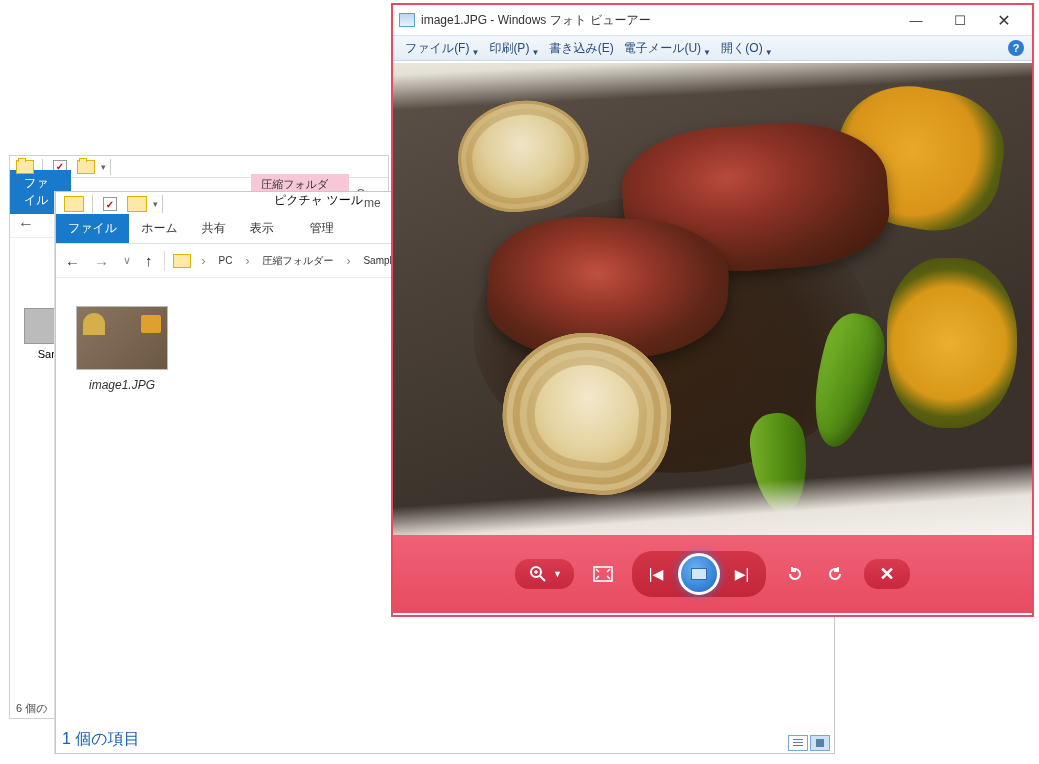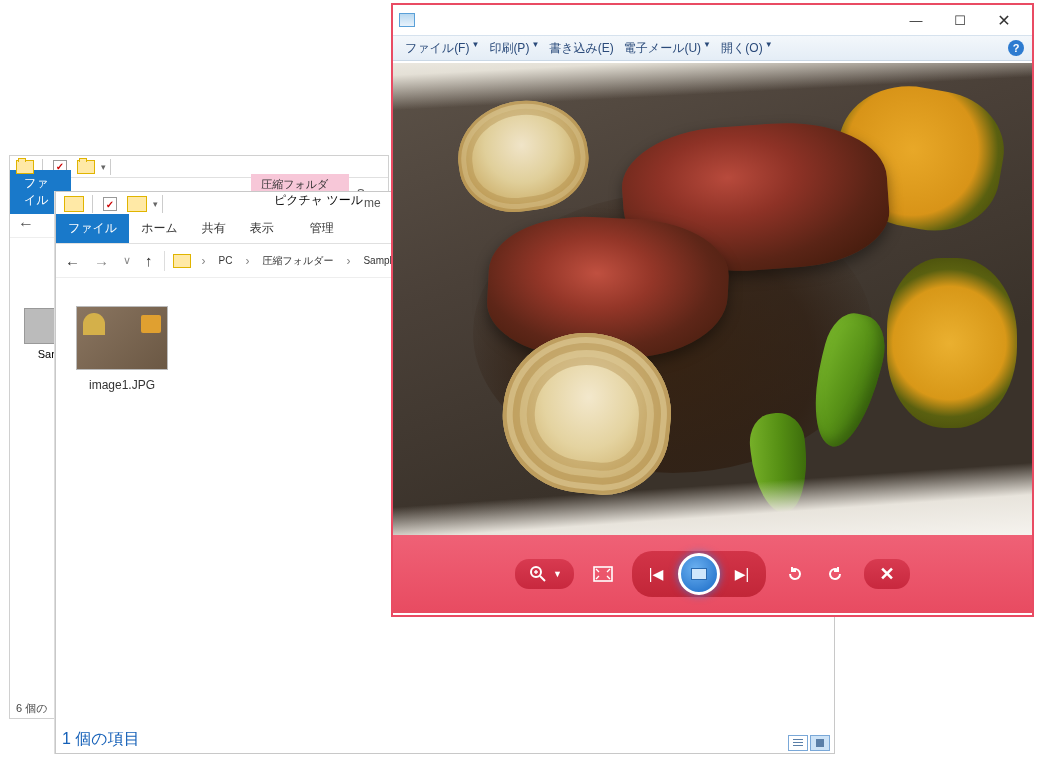--- a/index.html
+++ b/index.html
@@ -39,21 +39,21 @@
   .ef-ribbon { height:28px; display:flex; align-items:flex-end; border-bottom:1px solid #e0e0e0;}
   .ef-ribbon .tab{padding:6px 12px;font-size:12px;color:#333;}
   .ef-ribbon .tab.file{background:#1979ca;color:#fff;}
   .ef-nav{height:34px;display:flex;align-items:center;padding:0 6px;gap:8px;border-bottom:1px solid #eee;}
   .ef-nav .arrow{font-size:15px;color:#888;padding:3px;}
   .ef-nav .arrow.active{color:#333;}
   .ef-nav .folder-icn{width:18px;height:14px;background:#ffe9a6;border:1px solid #e0b400;}
   .ef-nav .crumb{font-size:10px;color:#333;padding:0 2px;}
   .ef-nav .sep{color:#888;padding:0 3px;}
   .ef-body { position:relative; height: calc(100% - 110px);}
-  .file-thumb{position:absolute;left:18px;top:28px;width:96px;text-align:center;}
+  .file-thumb{position:absolute;left:18px;top:28px;width:96px;text-align:center;font-style:italic;}
   .file-thumb .img-box{width:92px;height:64px;margin:0 auto;border:1px solid #bbb;background:linear-gradient(135deg,#8a7560 0%,#6b5844 100%);position:relative;overflow:hidden;}
   .file-thumb .img-box::before{content:"";position:absolute;left:6px;top:6px;width:22px;height:22px;background:#d4b04a;border-radius:50% 50% 0 0;}
   .file-thumb .img-box::after{content:"";position:absolute;right:6px;top:8px;width:20px;height:18px;background:#e0a030;border-radius:2px;}
   .file-thumb .lbl{font-size:12px;margin-top:8px;color:#333;}
   .ef-status{position:absolute;bottom:3px;left:6px;font-size:16px;color:#1560b8;}
   .ef-view-icons{position:absolute;bottom:2px;right:4px;display:flex;gap:2px;}
   .ef-view-icons .vicon{width:20px;height:16px;border:1px solid #7aa8d8;display:flex;align-items:center;justify-content:center;}
   .ef-view-icons .vicon.active{background:#cde3f7;}
   .ef-view-icons .lines{width:10px;height:8px;background:repeating-linear-gradient(#5a7fa8 0 1px,transparent 1px 3px);}
   .ef-view-icons .thumb{width:8px;height:8px;background:#5a7fa8;}
@@ -63,21 +63,21 @@
     position:absolute; left:391px; top:3px; width:643px; height:614px;
     border:2px solid #e94b63; background:#fff;
   }
   .pv-titlebar{height:30px;display:flex;align-items:center;padding:0 6px;background:#fff;}
   .pv-titlebar .app-icon{width:16px;height:14px;border:1px solid #5aa0d8;background:linear-gradient(#b8d8f0,#e8f2fb);margin-right:6px;}
   .pv-titlebar .title{font-size:12px;color:#333;}
   .pv-titlebar .win-btns{margin-left:auto;display:flex;}
   .pv-titlebar .wb{width:44px;height:28px;display:flex;align-items:center;justify-content:center;font-size:13px;color:#333;}
   .pv-titlebar .wb.close{font-size:16px;}
   .pv-menubar{height:26px;background:linear-gradient(#f3f7fb,#e4edf6);border-top:1px solid #d6e2ee;border-bottom:1px solid #cad8e6;display:flex;align-items:center;padding:0 8px;gap:2px;}
-  .pv-menubar .mitem{font-size:12px;color:#2a4a7a;padding:3px 4px;display:flex;align-items:flex-start;gap:2px;}
+  .pv-menubar .mitem{font-size:12px;color:#2a4a7a;padding:3px 4px;display:flex;align-items:flex-end;gap:2px;}
   .pv-menubar .dd{font-size:8px;color:#2a4a7a;}
   .pv-menubar .help{margin-left:auto;width:16px;height:16px;border-radius:50%;background:#2d7bd0;color:#fff;display:flex;align-items:center;justify-content:center;font-size:11px;font-weight:bold;}
   .pv-image-area{height:474px;background:linear-gradient(160deg,#5c5248 0%,#4a4038 35%,#3a322a 70%);position:relative;overflow:hidden;border-top:2px solid #fff;}
   
   .onion1{position:absolute;left:65px;top:38px;width:130px;height:110px;border-radius:50% 50% 45% 45%;background:radial-gradient(ellipse at 50% 40%,#f0e4c8 0%,#e0cf9a 40%,#c8a860 75%,#a88540 100%);transform:rotate(-8deg);box-shadow:inset 0 0 0 3px rgba(170,130,60,0.5),inset 0 0 0 8px rgba(220,200,150,0.4),inset 0 0 0 14px rgba(170,130,60,0.35);}
   .onion2{position:absolute;left:110px;top:270px;width:168px;height:160px;border-radius:50% 50% 40% 48%;background:radial-gradient(ellipse at 50% 40%,#f3e8cc 0%,#e4d3a0 38%,#ccae68 72%,#aa8842 100%);transform:rotate(6deg);box-shadow:inset 0 0 0 4px rgba(170,130,60,0.5),inset 0 0 0 10px rgba(228,210,160,0.5),inset 0 0 0 17px rgba(170,130,60,0.4),inset 0 0 0 24px rgba(228,210,160,0.4),inset 0 0 0 32px rgba(170,130,60,0.35);}
   .pumpkin1{position:absolute;right:30px;top:25px;width:165px;height:140px;background:radial-gradient(circle at 45% 45%,#e8a828 0%,#d89418 55%,#5a6010 72%,#3a4008 100%);border-radius:45% 40% 42% 48%;transform:rotate(10deg);}
   .pumpkin2{position:absolute;right:15px;top:195px;width:130px;height:170px;background:radial-gradient(circle at 48% 50%,#eab030 0%,#d89818 52%,#5a6010 68%,#3a4008 100%);border-radius:42% 46% 48% 44%;}
   .beef1{position:absolute;left:230px;top:62px;width:265px;height:145px;background:radial-gradient(ellipse at 40% 35%,#b84a3c 0%,#8e3226 30%,#5a2416 65%,#3a1808 100%);border-radius:38% 42% 35% 48%;transform:rotate(-4deg);box-shadow:0 6px 14px rgba(0,0,0,0.4);}
   .beef2{position:absolute;left:95px;top:155px;width:240px;height:140px;background:radial-gradient(ellipse at 45% 40%,#c05040 0%,#943628 30%,#5e2618 62%,#3c1a0a 100%);border-radius:42% 38% 48% 36%;transform:rotate(3deg);box-shadow:0 6px 14px rgba(0,0,0,0.4);}
@@ -173,20 +173,21 @@
       </div>
     <div class="vicon active">
         <div class="thumb"></div>
       </div>
   </div>
 </div>
 
 <div class="photo-viewer">
   <div class="pv-titlebar">
     <div class="app-icon"></div>
+    <div class="title">image1.JPG - Windows フォト ビューアー</div>
     <div class="win-btns">
       <div class="wb">—</div>
       <div class="wb">☐</div>
       <div class="wb close">✕</div>
     </div>
   </div>
   <div class="pv-menubar">
     <div class="mitem">
         <span>ファイル(F)</span>
         <span class="dd">▼</span>

